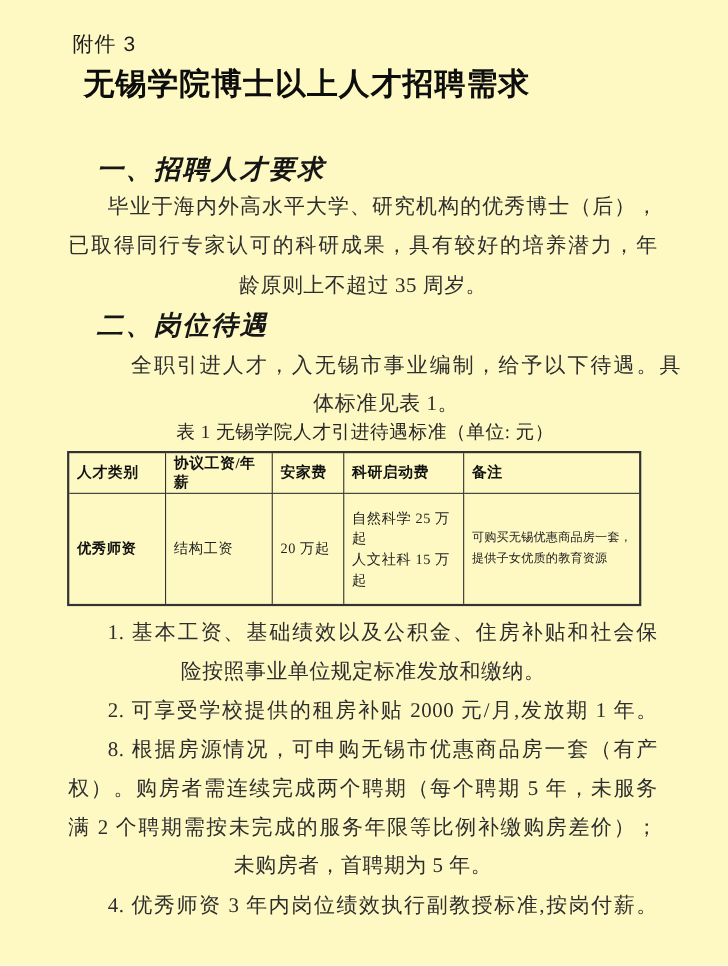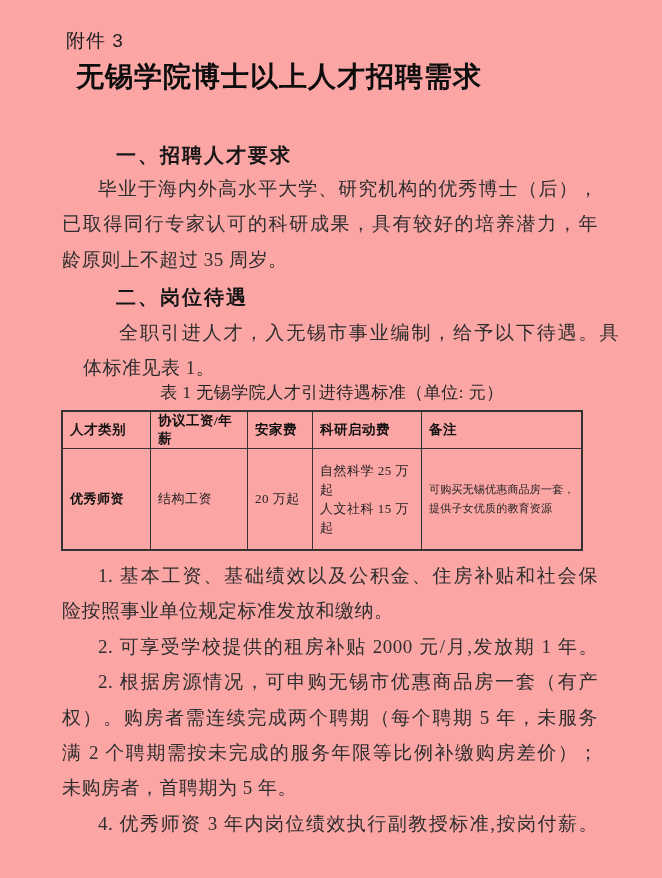--- a/index.html
+++ b/index.html
@@ -4,60 +4,61 @@
 <style>
   html, body {
     margin: 0;
     padding: 0;
     background: #ffffff;
   }
   #page {
     position: relative;
     width: 662px;
     height: 878px;
-    background: #fca5a5;
+    background: #fef9c3;
     overflow: hidden;
     font-family: "Liberation Serif", serif;
     color: #2b2b2b;
   }
   .abs { position: absolute; }
 
   #attachment-label {
     top: 28px; left: 66px;
     font-family: "Liberation Sans", sans-serif;
     font-size: 19px; line-height: 26px;
     color: #1c1c1c; letter-spacing: 1px;
   }
   #doc-title {
     top: 58px; left: 0; width: 558px;
     text-align: center;
     font-size: 28px; line-height: 38px;
     font-weight: bold; color: #0d0d0d;
     letter-spacing: 1px;
   }
   .section-heading {
-    left: 116px;
+    left: 88px;
     font-family: "Liberation Sans", sans-serif;
-    font-size: 20px; line-height: 24px;
+    font-size: 24px; line-height: 24px;
     font-weight: bold; color: #161616;
     letter-spacing: 2px;
+    font-style: italic;
   }
   #heading-requirements { top: 143px; }
   #heading-benefits { top: 285px; }
 
   .para {
     left: 62px; width: 536px;
     font-size: 19px; line-height: 35.4px;
     color: #2e2e2e; letter-spacing: 0.5px;
   }
   #para-requirements { top: 171px; }
   #para-benefits { top: 315px; margin-left: 21px; }
   #notes-block { top: 558px; }
 
-  .line { display: block; white-space: nowrap; }
+  .line { display: block; white-space: nowrap; text-align: center; }
   .line.fill {
     white-space: normal;
     text-align: justify;
     text-align-last: justify;
   }
   .line.indent { padding-left: 36px; }
   .line.fill.indent { padding-left: 0; text-indent: 36px; }
 
   #table-caption {
     top: 381px; left: 61px; width: 542px;
@@ -151,21 +152,21 @@
 
   <div id="notes-block" class="abs para">
     <div>
       <span class="line fill indent">1. 基本工资、基础绩效以及公积金、住房补贴和社会保</span>
       <span class="line">险按照事业单位规定标准发放和缴纳。</span>
     </div>
     <div>
       <span class="line fill indent">2. 可享受学校提供的租房补贴 2000 元/月,发放期 1 年。</span>
     </div>
     <div>
-      <span class="line fill indent">2. 根据房源情况，可申购无锡市优惠商品房一套（有产</span>
+      <span class="line fill indent">8. 根据房源情况，可申购无锡市优惠商品房一套（有产</span>
       <span class="line fill">权）。购房者需连续完成两个聘期（每个聘期 5 年，未服务</span>
       <span class="line fill">满 2 个聘期需按未完成的服务年限等比例补缴购房差价）；</span>
       <span class="line">未购房者，首聘期为 5 年。</span>
     </div>
     <div>
       <span class="line fill indent">4. 优秀师资 3 年内岗位绩效执行副教授标准,按岗付薪。</span>
     </div>
   </div>
 
 </div>

